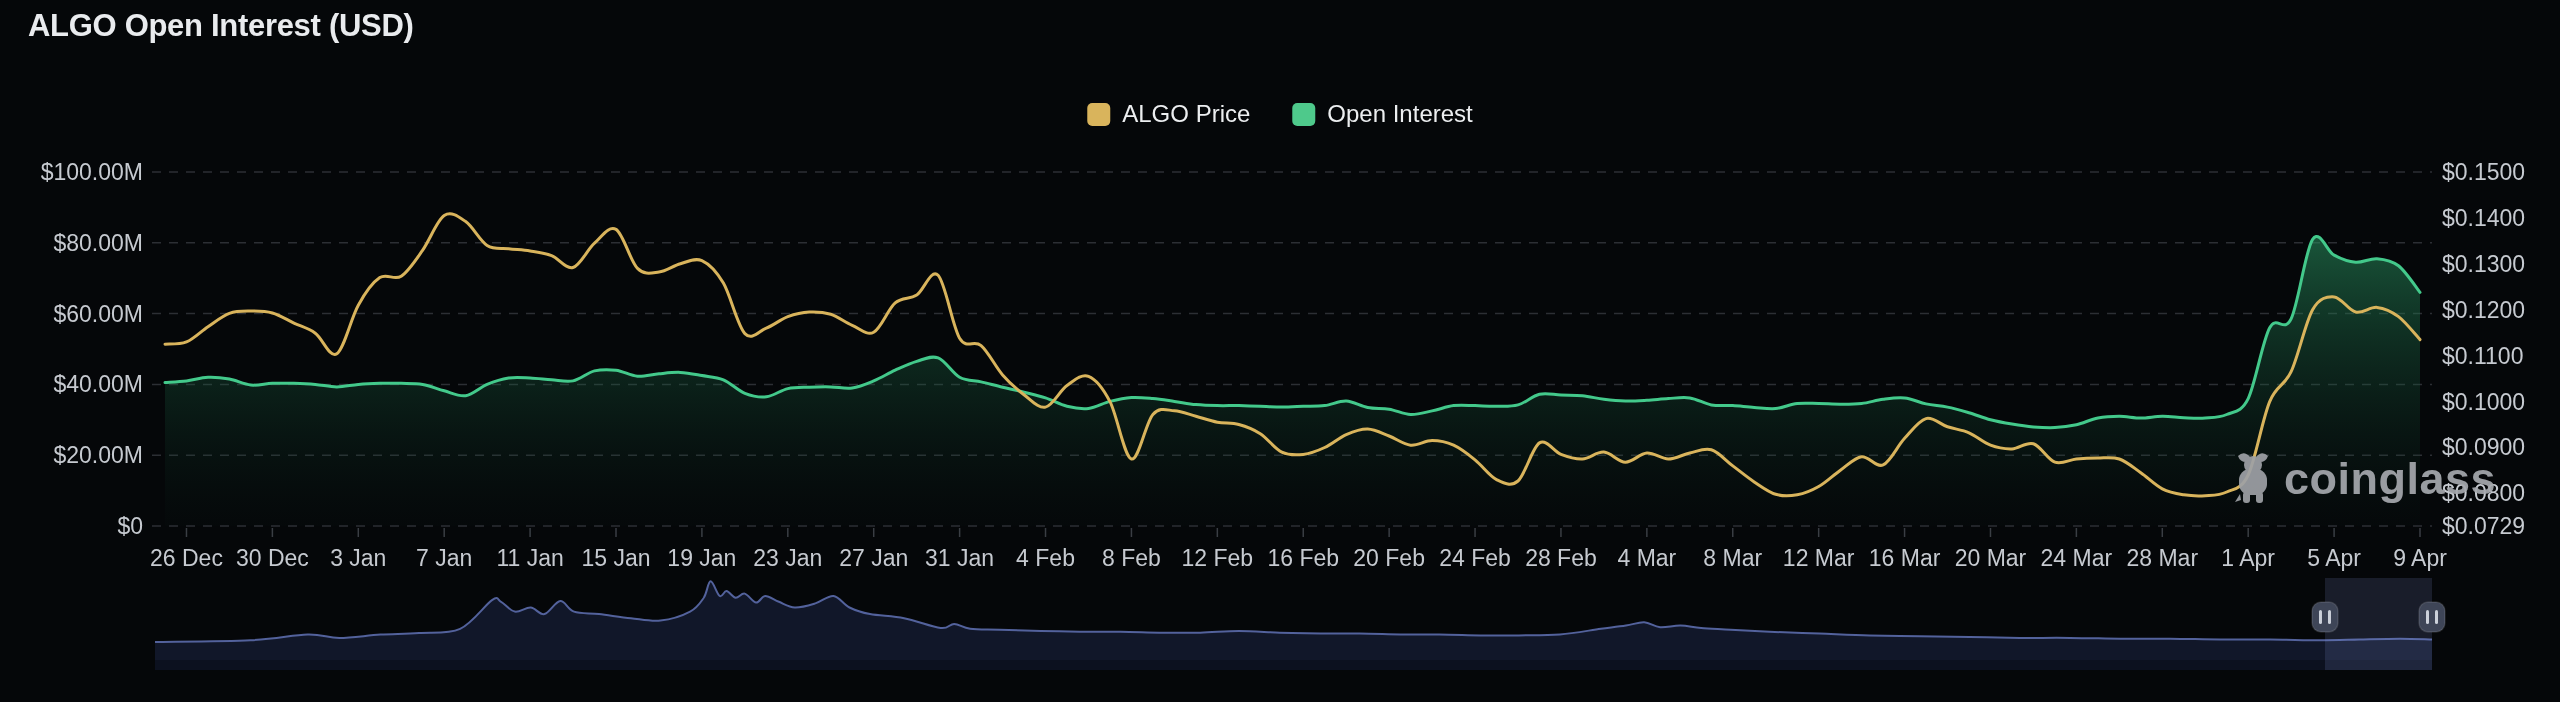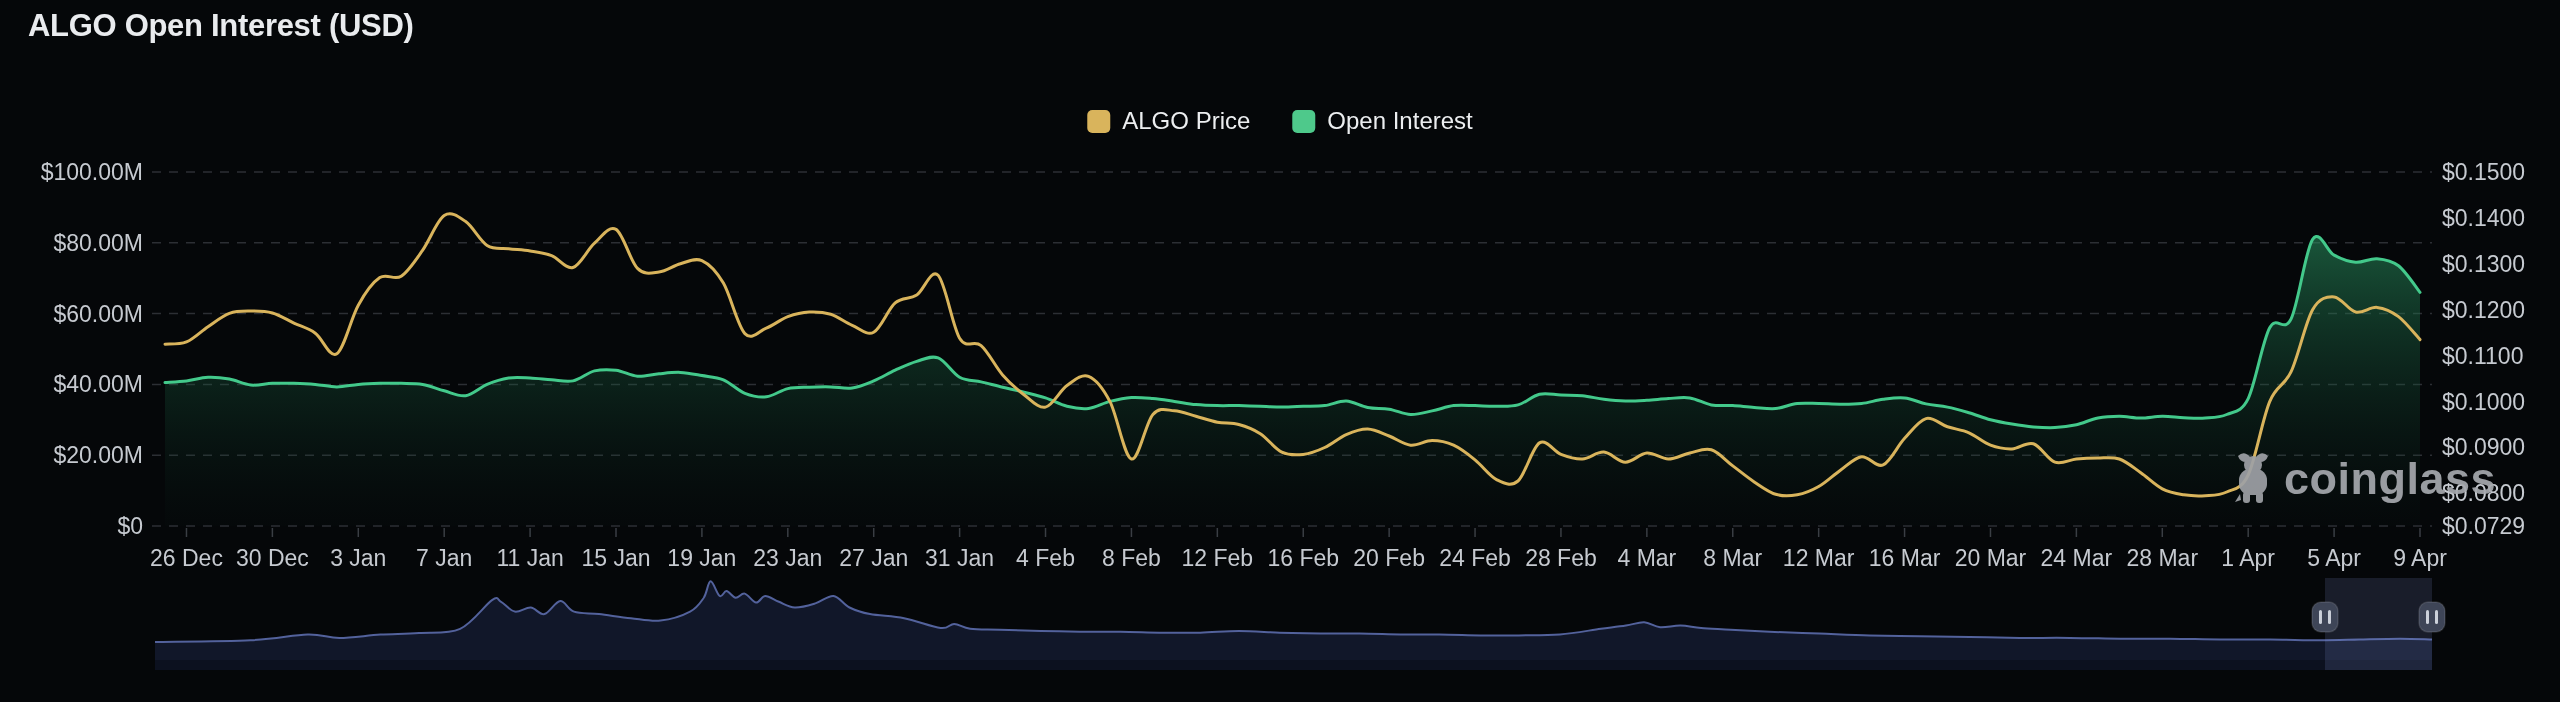--- a/index.html
+++ b/index.html
@@ -11,21 +11,21 @@
     overflow:hidden;
     text-align:right;
   }
   .page-title{
     position:absolute;left:28px;top:8px;
     font-size:31px;font-weight:700;color:#e9ebee;
     letter-spacing:-0.3px;margin:0;
   }
   .legend{
     position:absolute;top:100px;left:50%;transform:translateX(-50%);
-    display:flex;align-items:center;gap:42px;margin-top:7px;
+    display:flex;align-items:center;gap:42px;
   }
   .legend-item{display:flex;align-items:center;gap:12px;cursor:pointer;}
   .legend-swatch{width:23px;height:23px;border-radius:5px;display:inline-block;}
   .legend-label{font-size:24px;color:#eceef0;font-weight:500;}
   #chart-svg{position:absolute;left:0;top:0;}
   #chart-svg text{font-family:"Liberation Sans",sans-serif;}
   .watermark{
     position:absolute;left:2232px;top:452px;
     display:flex;align-items:center;gap:10px;
     opacity:0.92;pointer-events:none;

